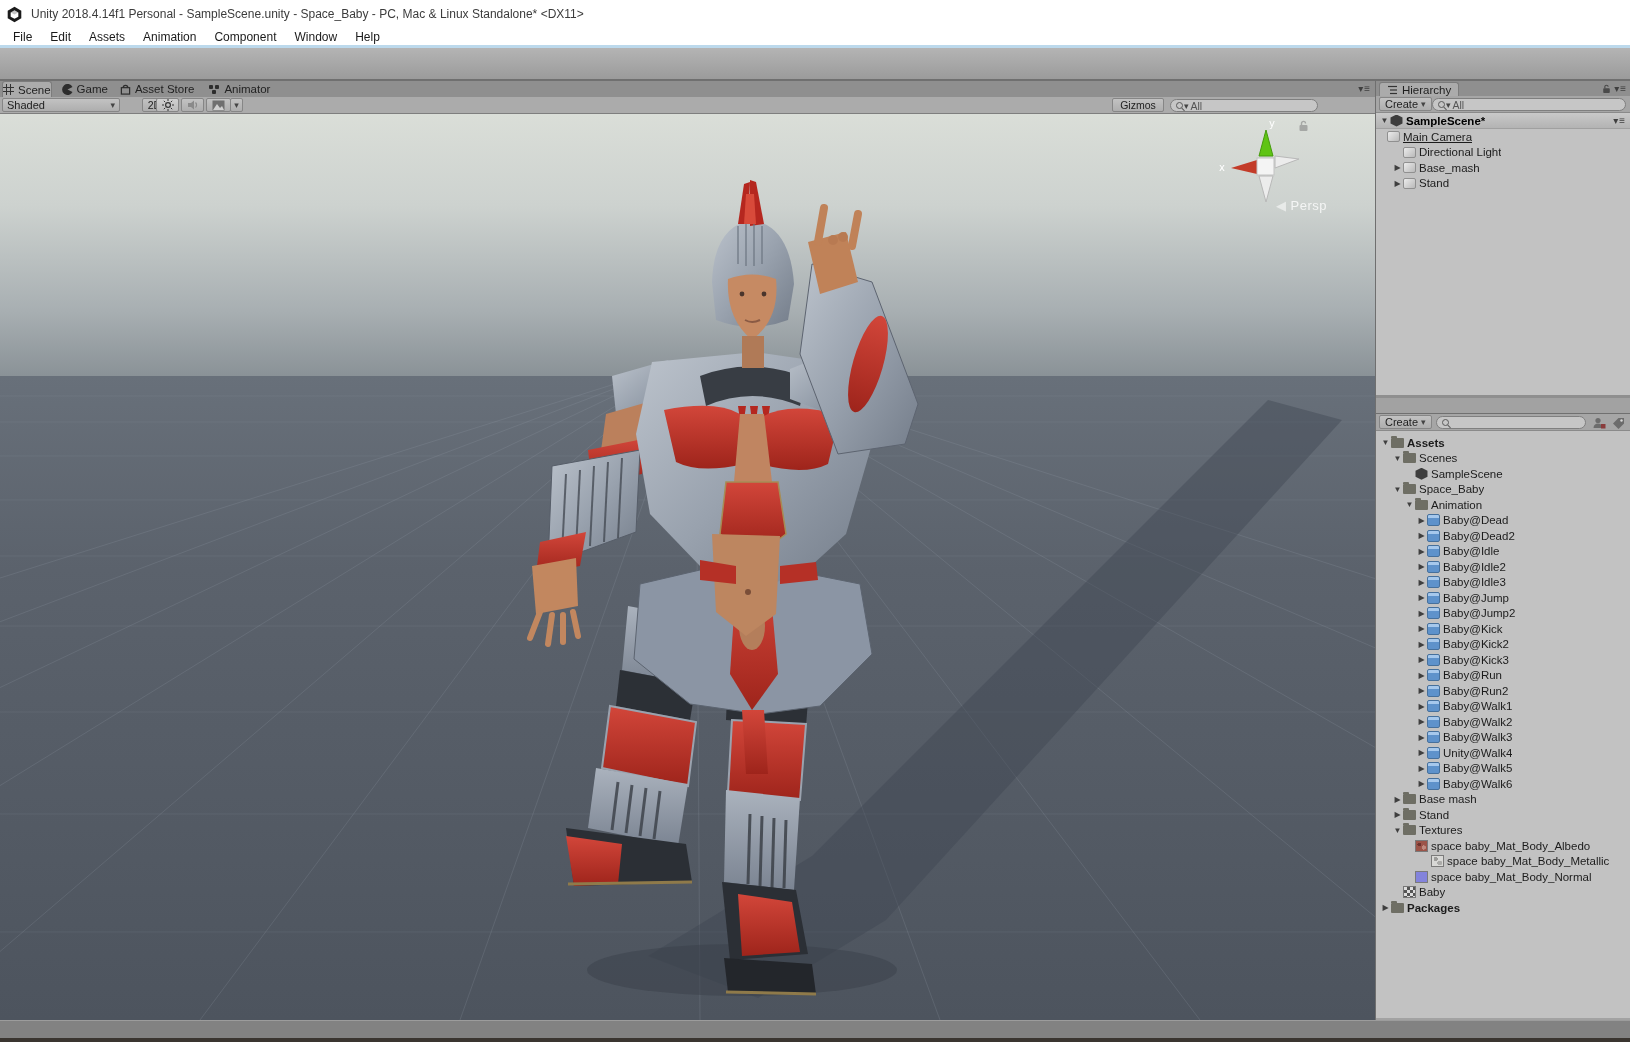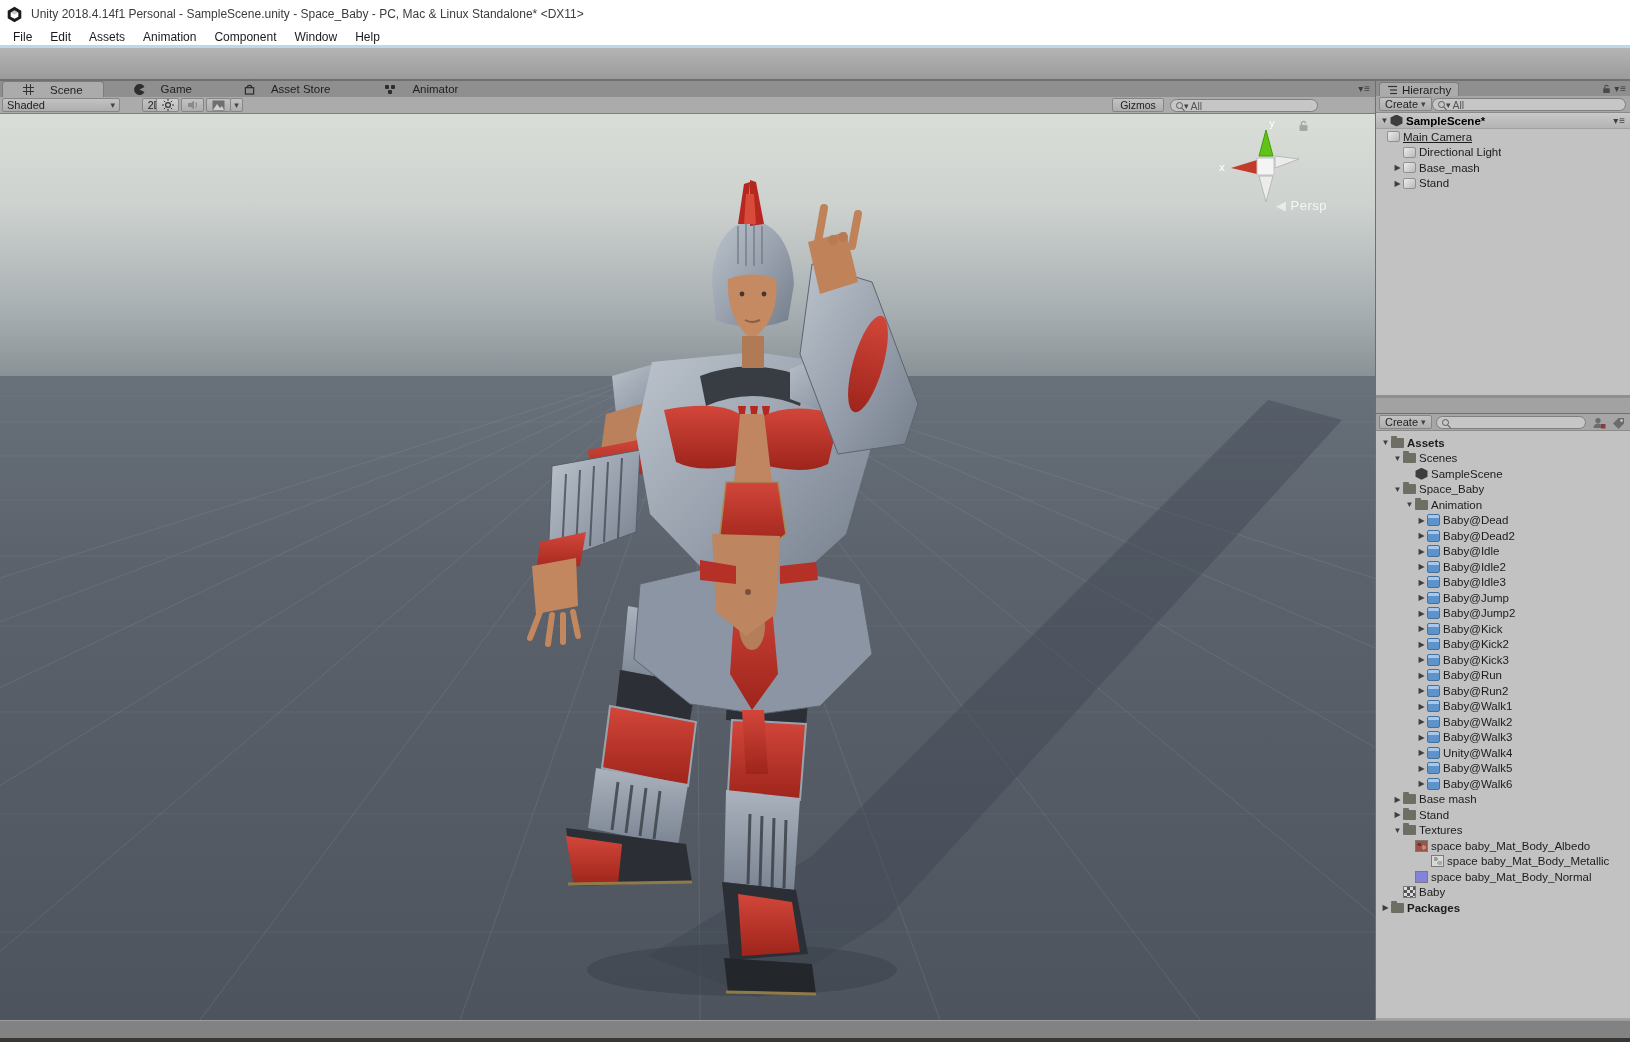--- a/index.html
+++ b/index.html
@@ -43,21 +43,21 @@
   .cloudbtn { position:absolute; left:1578px; top:53px; width:42px; height:23px; border:1px solid #6e6e6e;
     border-radius:3px; background:linear-gradient(#cfcfcf,#b2b2b2); display:flex; align-items:center; justify-content:center; }
   .accountbtn { position:absolute; left:1624px; top:53px; width:60px; height:23px; border:1px solid #6e6e6e;
     border-radius:3px; background:linear-gradient(#cfcfcf,#b2b2b2); font-size:11.5px; color:#222;
     display:flex; align-items:center; padding-left:4px; overflow:hidden; }
   .caret { font-size:9px; color:#444; }
 
   
   .viewtabs { position:absolute; left:0; top:80px; width:1375px; height:17px; background:#8f8f8f;
     border-top:1px solid #707070; display:flex; align-items:flex-end; }
-  .vtab { height:16px; display:flex; align-items:center; gap:16px; padding:0 20px; font-size:11.5px; color:#222; }
+  .vtab { height:16px; display:flex; align-items:center; gap:4px; padding:0 0; font-size:11.5px; color:#222; }
   .vtab.active { background:#ababab; border-radius:3px 3px 0 0; border:1px solid #7c7c7c; border-bottom:none; }
   .panelmenu { font-size:10px; color:#3f3f3f; letter-spacing:1px; }
   .vt-right { position:absolute; right:4px; top:2px; }
 
   
   .scenebar { position:absolute; left:0; top:97px; width:1375px; height:17px; background:#ababab;
     border-bottom:1px solid #7e7e7e; }
   .dropbtn { position:absolute; height:14px; top:1px; background:linear-gradient(#c2c2c2,#aeaeae);
     border:1px solid #868686; border-radius:2px; display:flex; align-items:center;
     font-size:11px; color:#222; padding:0 4px; justify-content:space-between; }

